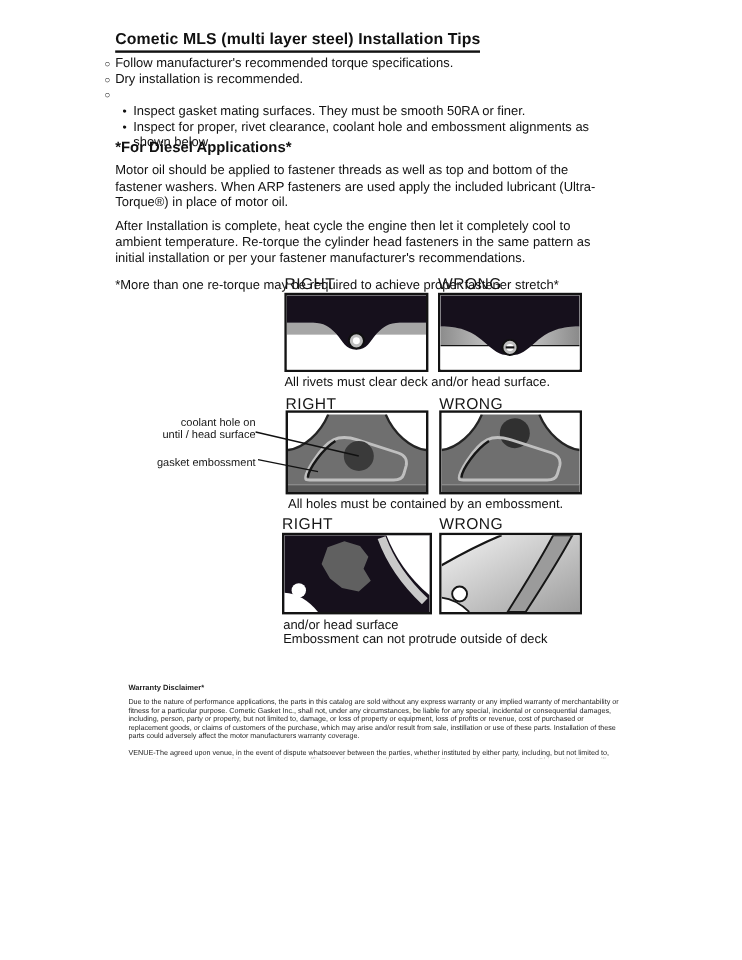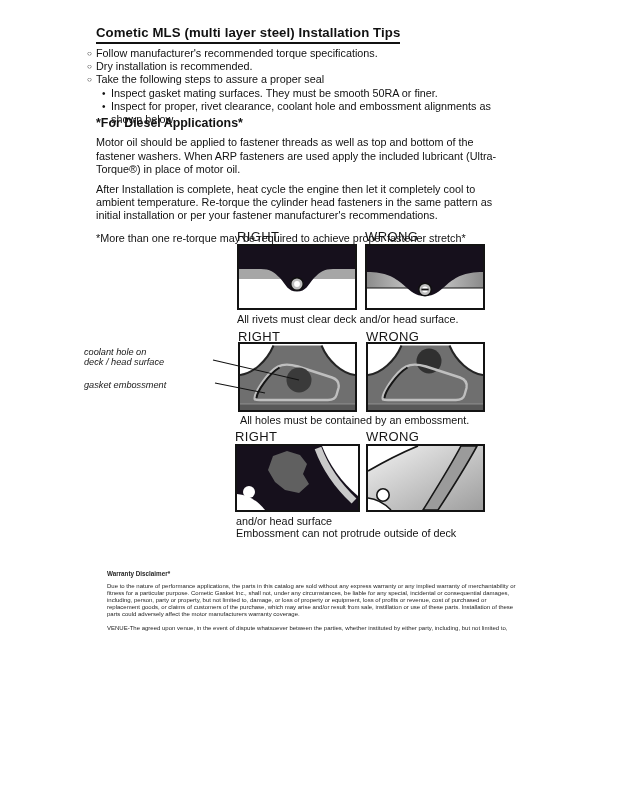--- a/index.html
+++ b/index.html
@@ -23,21 +23,21 @@
 
   .diesel { left:96px; top:117px; width:416px; font-size:10.8px; line-height:13.4px; }
   .diesel h2 { margin:0 0 6px 0; font-size:12.4px; font-weight:bold; }
   .diesel p { margin:0 0 6px 0; }
   .diesel .note { margin-top:9px; }
 
   .dlabel { font-size:13px; letter-spacing:0.4px; color:#161616; width:120px; }
   .dbox { border:2px solid #131313; background:#fff; line-height:0; }
   .caption { font-size:10.8px; line-height:11.5px; color:#131313; }
 
-  .ann { left:84px; width:113px; text-align:left; font-size:9.2px; line-height:10px; color:#161616;font-style:italic; }
+  .ann { left:100px; width:113px; text-align:right; font-size:9.2px; line-height:10px; color:#161616; }
 
   .legal { left:107px; top:570px; width:409px; font-size:6px; line-height:7px; color:#1f1f1f; }
   .legal h3 { margin:0 0 6px 0; font-size:6.3px; font-weight:bold; }
   .legal p { margin:0 0 7px 0; }
   .legal p.mb0 { margin-bottom:0; }
 
   .code { left:387px; top:739px; font-size:10px; color:#2b2b2b; letter-spacing:0.3px; }
 </style>
 </head>
 <body>
@@ -50,21 +50,20 @@
     <div class="brow">
       <span class="mk1">○</span>
       <span>Follow manufacturer's recommended torque specifications.</span>
     </div>
     <div class="brow">
       <span class="mk1">○</span>
       <span>Dry installation is recommended.</span>
     </div>
     <div class="brow">
       <span class="mk1">○</span>
-      <span>Take the following steps to assure a proper seal</span>
     </div>
     <div class="brow sub">
       <span class="mk2">•</span>
       <span>Inspect gasket mating surfaces.  They must be smooth 50RA or finer.</span>
     </div>
     <div class="brow sub">
       <span class="mk2">•</span>
       <span>Inspect for proper, rivet clearance, coolant hole and embossment alignments as shown below.</span>
     </div>
   </div>
@@ -108,21 +107,21 @@
       <rect x="54.4" y="42.6" width="7.2" height="1.8" fill="#131313"></rect>
     </svg>
   </div>
   <div class="abs caption" style="left:237px; top:314px;">All rivets must clear deck and/or head surface.</div>
 
   <div class="abs dlabel" style="left:238px; top:329px; width:119px;">RIGHT</div>
   <div class="abs dlabel" style="left:366px; top:329px; width:119px;">WRONG</div>
 
   <div class="abs ann" style="top:347px;">
     <div>coolant hole on</div>
-    <div>deck / head surface</div>
+    <div>until / head surface</div>
   </div>
   <div class="abs ann" style="top:380px;">
     <div>gasket embossment</div>
   </div>
 
   <div class="abs dbox" style="left:238px; top:342px; width:115px; height:66px;">
     <svg width="115" height="66" viewBox="0 0 115 66">
       <rect width="115" height="66" fill="#ffffff"></rect>
       <path d="M0,66 V31 C13,29.5 27,17 33.5,1.5 L81.5,1.5 C88,17 102,29.5 115,31 V66 Z" fill="#6f6f6f"></path>
       <path d="M0,31 C13,29.5 27,17 33.5,1.5" stroke="#242424" stroke-width="2" fill="none"></path>

